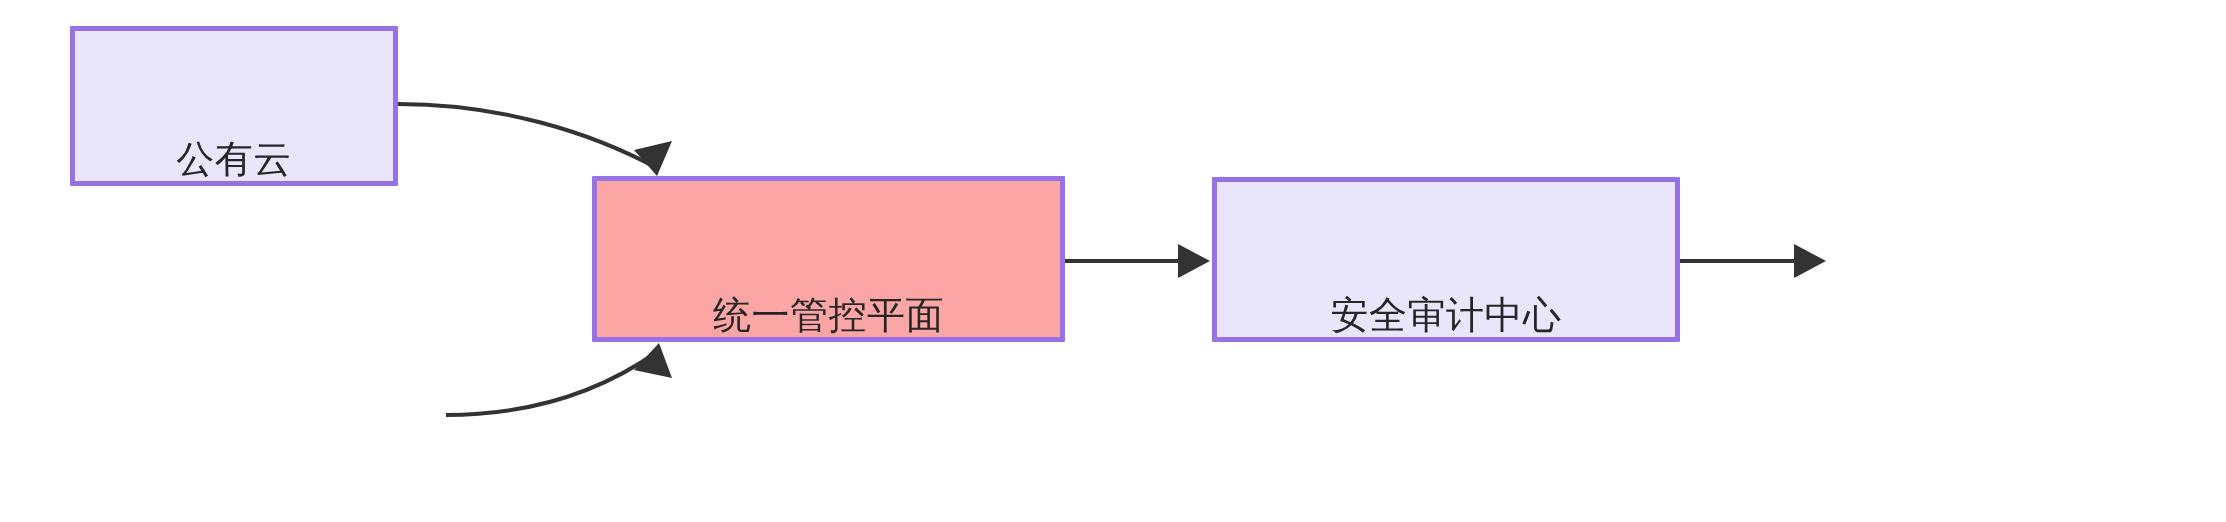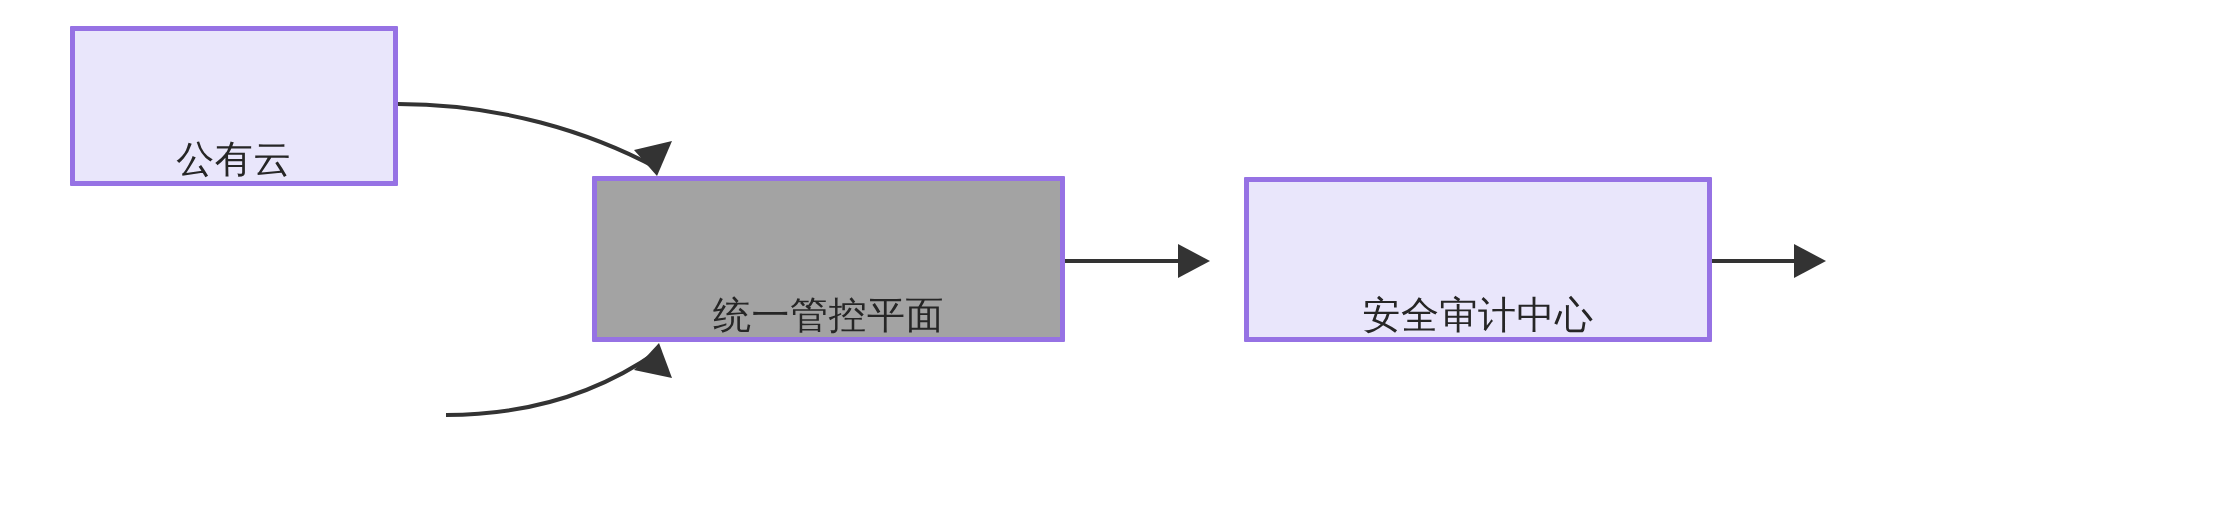--- a/index.html
+++ b/index.html
@@ -79,22 +79,22 @@
       <path class="edge-path" d="M 1680,261 L 1798,261" style="stroke: rgb(51, 51, 51);"></path>
       <path class="edge-head" d="M 1826,261 L 1794,278 L 1794,244 Z" style="fill: rgb(51, 51, 51);"></path>
     </g>
   </svg>
 
   <div class="node" style="left: 70px; top: 26px; width: 328px; height: 160px; background: rgb(233, 230, 251); border-color: rgb(150, 114, 228);">
     <span class="node-label" style="color: rgb(38, 38, 38);">公有云</span>
   </div>
 
 
-  <div class="node" style="left: 592px; top: 176px; width: 473px; height: 166px; background: #a3a3a3; border-color: rgb(150, 114, 228);">
+  <div class="node" style="left: 592px; top: 176px; width: 473px; height: 166px; background: #fca5a5; border-color: rgb(150, 114, 228);">
     <span class="node-label" style="color: rgb(38, 38, 38);">统一管控平面</span>
   </div>
 
-  <div class="node" style="left: 1212px; top: 177px; width: 468px; height: 165px; background: rgb(233, 230, 251); border-color: rgb(150, 114, 228); margin-left: 32px;">
+  <div class="node" style="left: 1212px; top: 177px; width: 468px; height: 165px; background: rgb(233, 230, 251); border-color: rgb(150, 114, 228);">
     <span class="node-label" style="color: rgb(38, 38, 38);">安全审计中心</span>
   </div>
 
 
 </div>
 
 </body></html>

